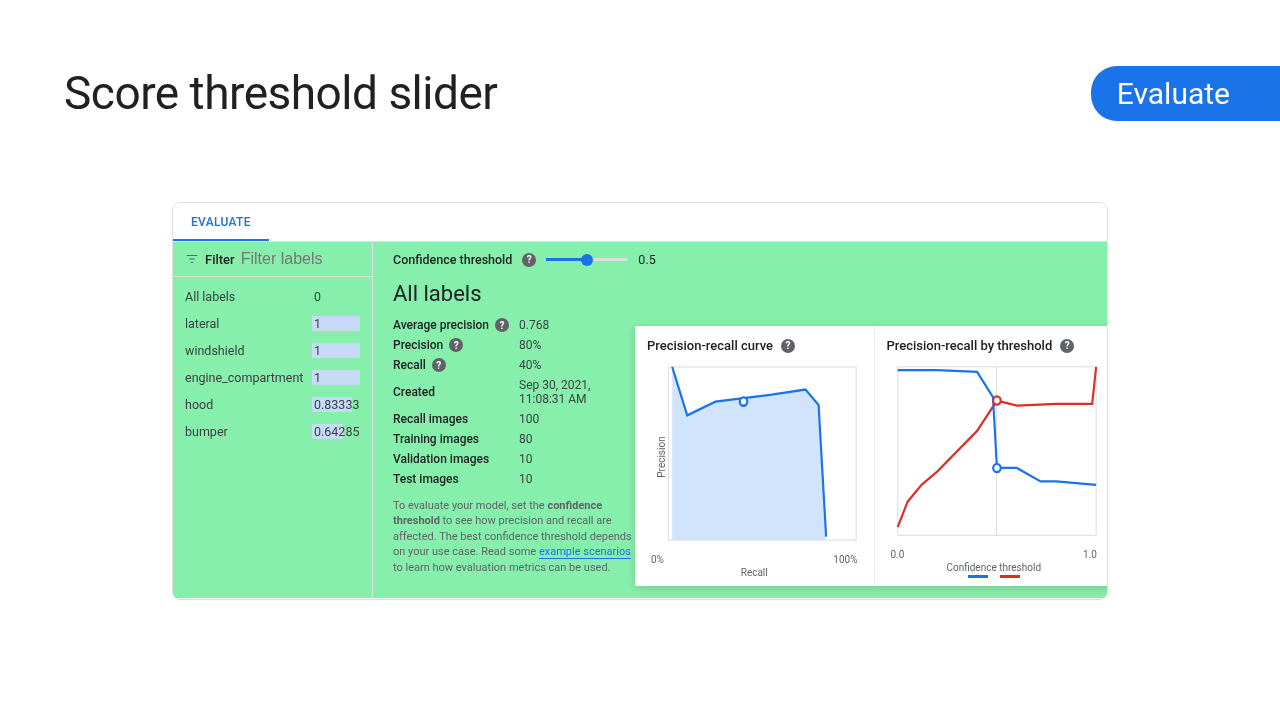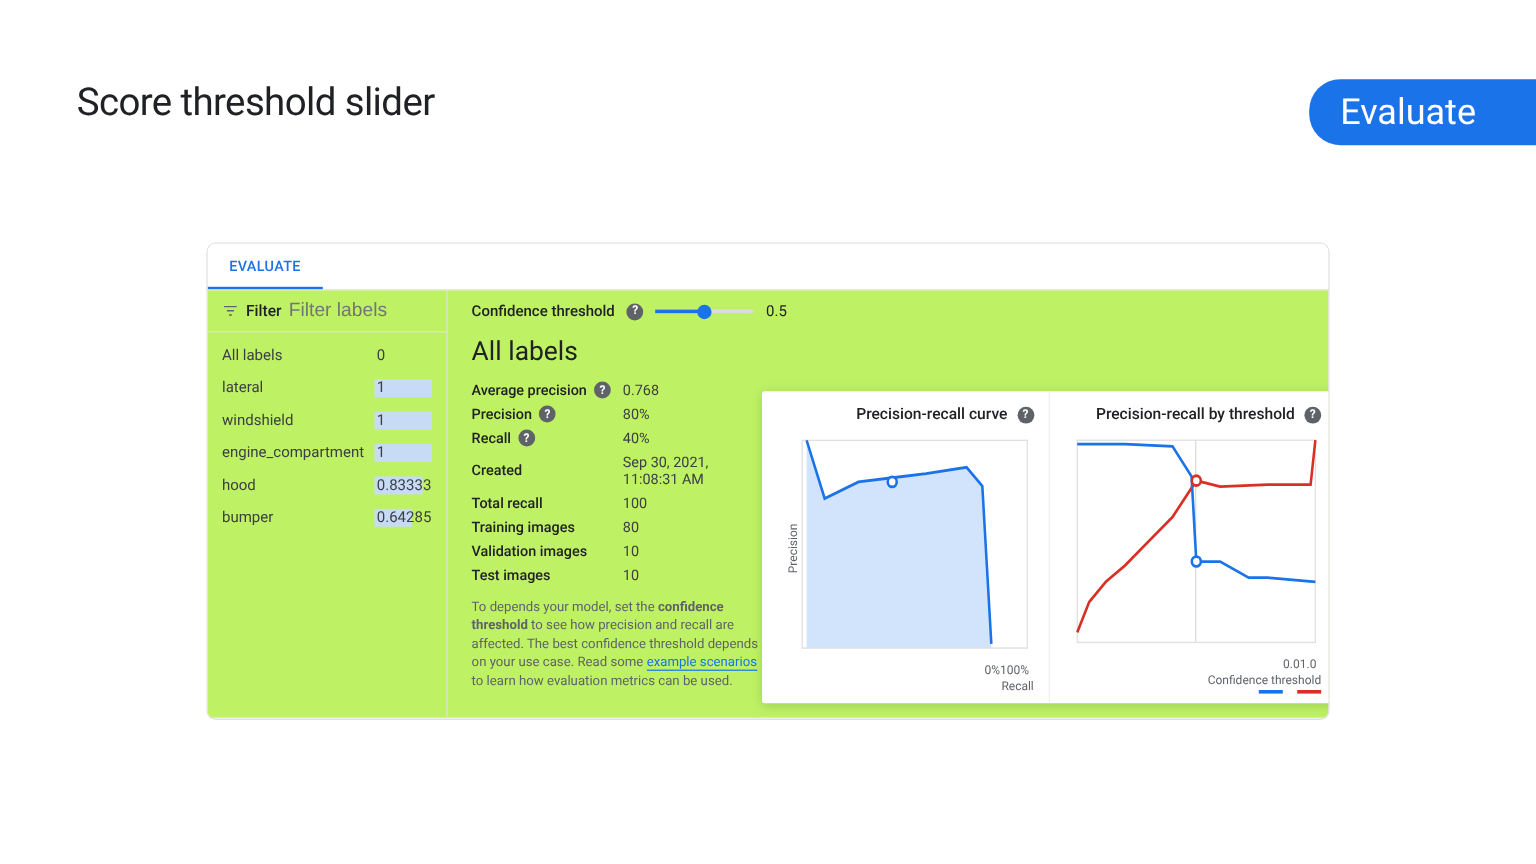--- a/index.html
+++ b/index.html
@@ -9,21 +9,21 @@
     width: 1280px;
     height: 720px;
     position: relative;
     overflow: hidden;
     color: #202124;
   }
   .page-title {
     position: absolute;
     top: 66px;
     left: 64px;
-    font-size: 32px;
+    font-size: 46px;
     font-weight: 400;
     letter-spacing: -0.5px;
   }
   .evaluate-pill {
     position: absolute;
     top: 66px;
     right: 0;
     background: #1a73e8;
     color: #fff;
     font-size: 30px;
@@ -59,21 +59,21 @@
   }
   .tab.active {
     color: #1a73e8;
     border-bottom: 2px solid #1a73e8;
     padding-bottom: 10px;
   }
   
   .body {
     display: flex;
     height: calc(100% - 40px);
-    background: #bef264;
+    background: #86efac;
   }
   .sidebar {
     width: 200px;
     border-right: 1px solid #e0e0e0;
     padding: 0;
   }
   .filter-row {
     display: flex;
     align-items: center;
     gap: 6px;
@@ -208,21 +208,20 @@
     background: #fff;
     box-shadow: 0 2px 10px rgba(0,0,0,0.15);
     border-radius: 2px;
     display: flex;
   }
   .chart {
     flex: 1;
     padding: 12px 12px 8px 12px;
     display: flex;
     flex-direction: column;
-    align-items: flex-end;
   }
   .chart:first-child { border-right: 1px solid #eee; }
   .chart-title {
     font-size: 13px;
     font-weight: 500;
     display: flex;
     align-items: center;
     gap: 8px;
     margin-bottom: 8px;
   }
@@ -333,32 +332,32 @@
             <span class="help-icon">?</span>
           </div>
         <div class="v">80%</div>
         <div class="k">
             <span>Recall</span>
             <span class="help-icon">?</span>
           </div>
         <div class="v">40%</div>
         <div class="k">Created</div>
         <div class="v">Sep 30, 2021, 11:08:31 AM</div>
-        <div class="k">Total recall</div>
+        <div class="k">Recall images</div>
         <div class="v">100</div>
         <div class="k">Training images</div>
         <div class="v">80</div>
         <div class="k">Validation images</div>
         <div class="v">10</div>
         <div class="k">Test images</div>
         <div class="v">10</div>
       </div>
 
       <div class="help-text">
-        <span>To depends your model, set the </span><b>confidence threshold</b><span> to see how precision and recall are affected. The best confidence threshold depends on your use case. Read some </span><a href="#">example scenarios</a><span> to learn how evaluation metrics can be used.</span>
+        <span>To evaluate your model, set the </span><b>confidence threshold</b><span> to see how precision and recall are affected. The best confidence threshold depends on your use case. Read some </span><a href="#">example scenarios</a><span> to learn how evaluation metrics can be used.</span>
       </div>
 
       <div class="charts">
         <div class="chart">
           <div class="chart-title">
             <span>Precision-recall curve</span>
             <span class="help-icon">?</span>
           </div>
           <div class="plot">
             <span class="ylabel">Precision</span>

